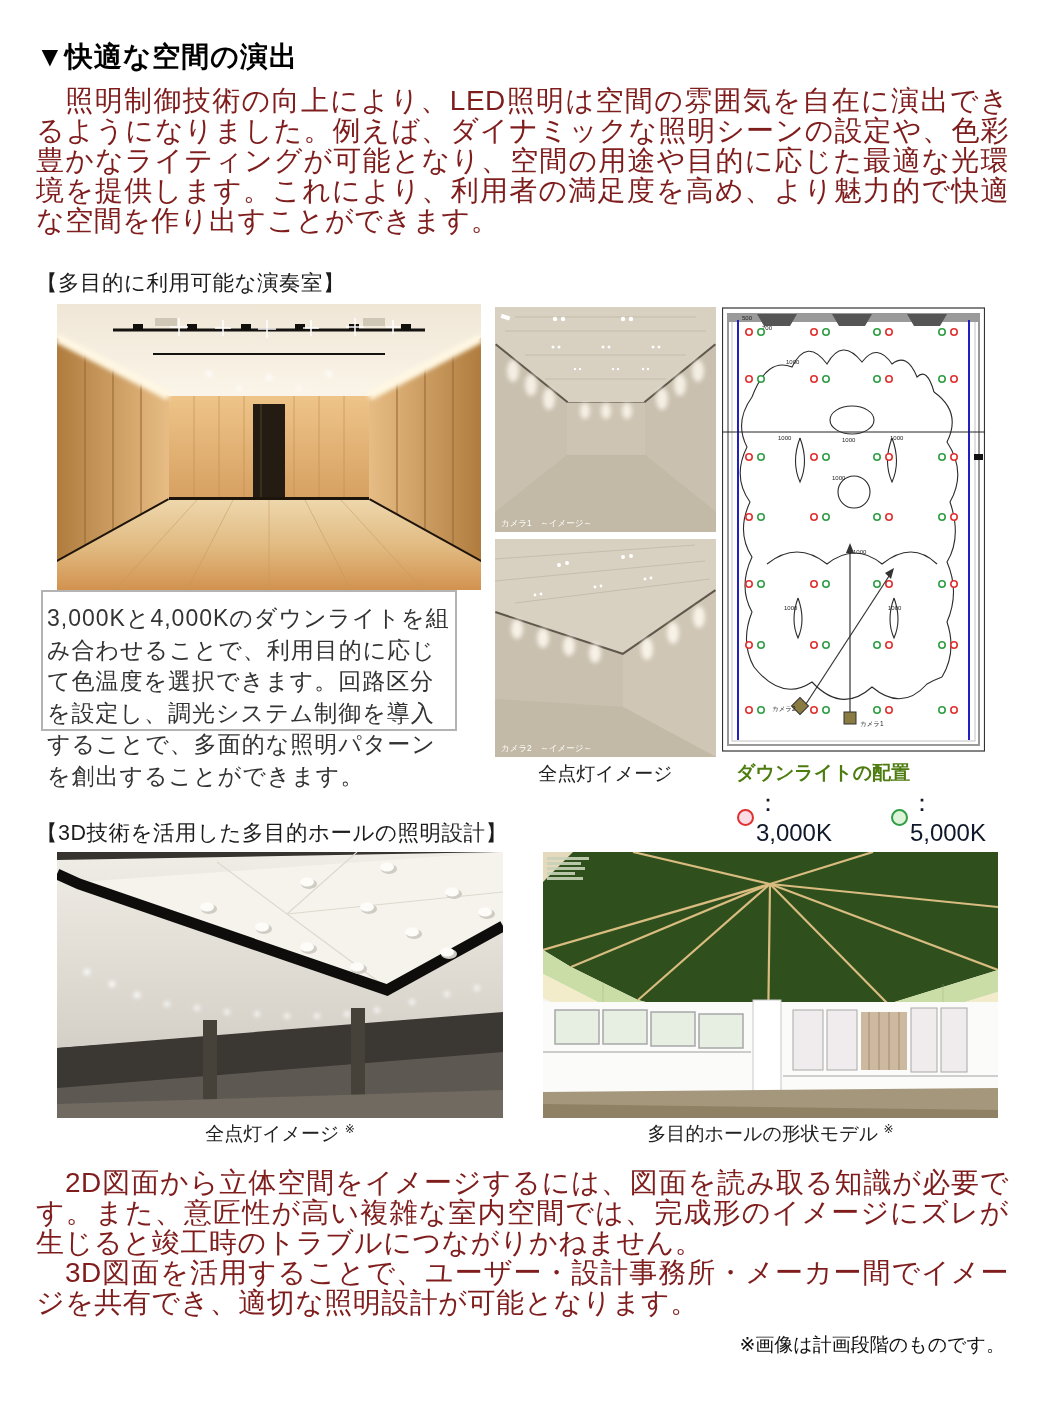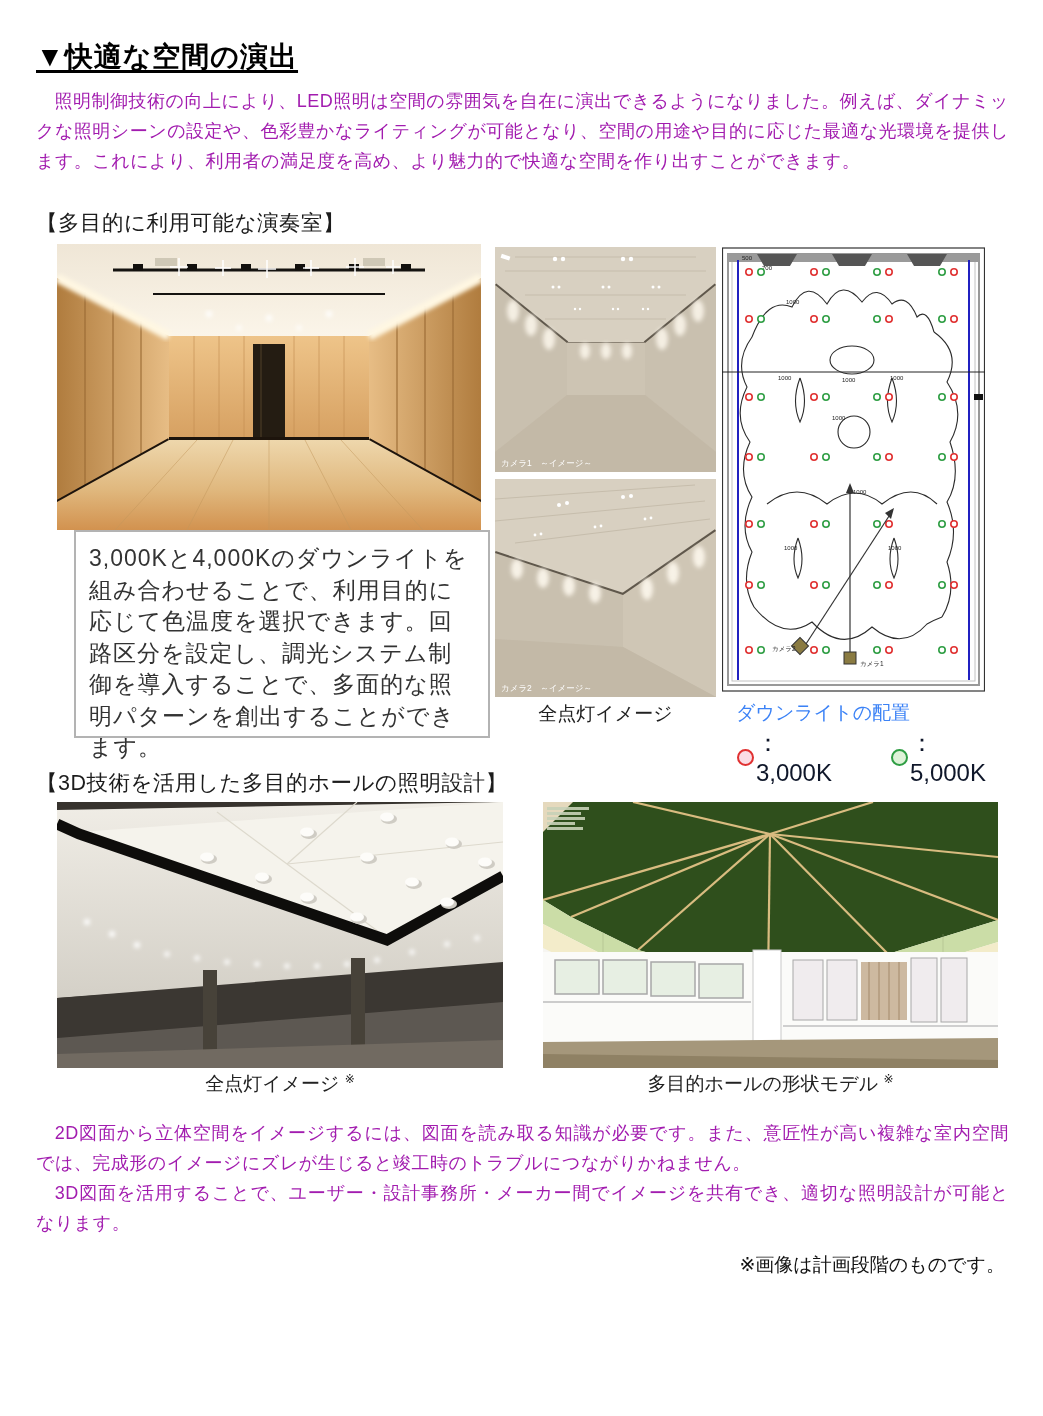--- a/index.html
+++ b/index.html
@@ -6,57 +6,57 @@
   html,body { background:#ffffff; }
   body {
     width:1043px; height:1416px; position:relative; overflow:hidden;
     font-family:"Liberation Sans","DejaVu Sans",sans-serif;
     color:#111;
   }
   .page { position:absolute; left:36px; top:38px; width:973px; }
 
   .doc-title {
     font-size:28px; font-weight:bold; letter-spacing:1px;
-    text-decoration:underline; text-decoration-thickness:3px; text-underline-offset:4px;
+    text-decoration-thickness:3px; text-underline-offset:4px;
     margin-bottom:10px; color:#000;
   }
-  p.body { font-size:18px; line-height:30px; letter-spacing:0.5px; color:#a21caf; text-align:justify; }
+  p.body { font-size:28px; line-height:30px; letter-spacing:0.5px; color:#7f1d1d; text-align:justify; }
   .sec-heading { font-size:21.5px; line-height:30px; font-weight:normal; letter-spacing:0.5px; color:#1c1c1c; }
 
   
   .row1 { position:relative; height:514px; margin-top:6px; }
   .hall-photo  { position:absolute; left:21px; top:0;    width:424px; height:286px; }
   .note-box {
-    position:absolute; left:38px; top:286px; width:416px; height:208px;
-    border:2px solid #b3b3b3; padding:11px 13px;
+    position:absolute; left:5px; top:286px; width:416px; height:141px;
+    border:2px solid #b3b3b3; padding:11px 4px;
     font-size:23px; line-height:31.5px; letter-spacing:1px; color:#333;
   }
   .render1 { position:absolute; left:459px; top:3px;   width:221px; height:225px; }
   .render2 { position:absolute; left:459px; top:235px; width:221px; height:218px; }
   .diagram { position:absolute; left:686px; top:-2px;  width:263px; height:455px; }
   .cap-renders  { position:absolute; left:459px; top:457px; width:221px; text-align:center; font-size:19px; color:#222; }
-  .cap-diagram  { position:absolute; left:700px; top:456px; font-size:19px; color:#3b82f6; }
+  .cap-diagram  { position:absolute; left:700px; top:456px; font-size:19px; color:#4d7c0f;font-weight:bold; }
   .legend { position:absolute; left:701px; top:483px; display:flex; gap:36px; align-items:center; }
   .legend-item { display:flex; align-items:center; font-size:24px; color:#0f172a; }
   .legend-dot { width:17px; height:17px; border-radius:50%; display:inline-block; margin-right:2px; }
   .dot-3000 { border:2.5px solid #e03131; background:#fbdce4; }
   .dot-4000 { border:2.5px solid #2f9e44; background:#def3d8; }
 
   
   .row2 { position:relative; height:300px; margin-top:4px; }
   .ceiling-photo { position:absolute; left:21px;  top:0; width:446px; height:266px; }
   .model3d      { position:absolute; left:507px; top:0; width:455px; height:266px; }
   .cap2 { position:absolute; top:269px; font-size:19px; color:#222; text-align:center; }
   .cap2 sup { font-size:12px; }
   .cap2-left  { left:21px;  width:446px; }
   .cap2-right { left:507px; width:455px; }
 
   .footnote { text-align:right; font-size:19px; color:#111; margin-top:14px; padding-right:4px; }
 
-  .mt14 { margin-top:32px; } .mt10 { margin-top:10px; } .mt16 { margin-top:16px; }
+  .mt14 { margin-top:32px; } .mt10 { } .mt16 { margin-top:16px; }
   svg { display:block; }
   svg text { font-family:"Liberation Sans","DejaVu Sans",sans-serif; }
 </style>
 </head>
 <body>
 
 <div class="page">
 
   <div class="doc-title">▼快適な空間の演出</div>
 

